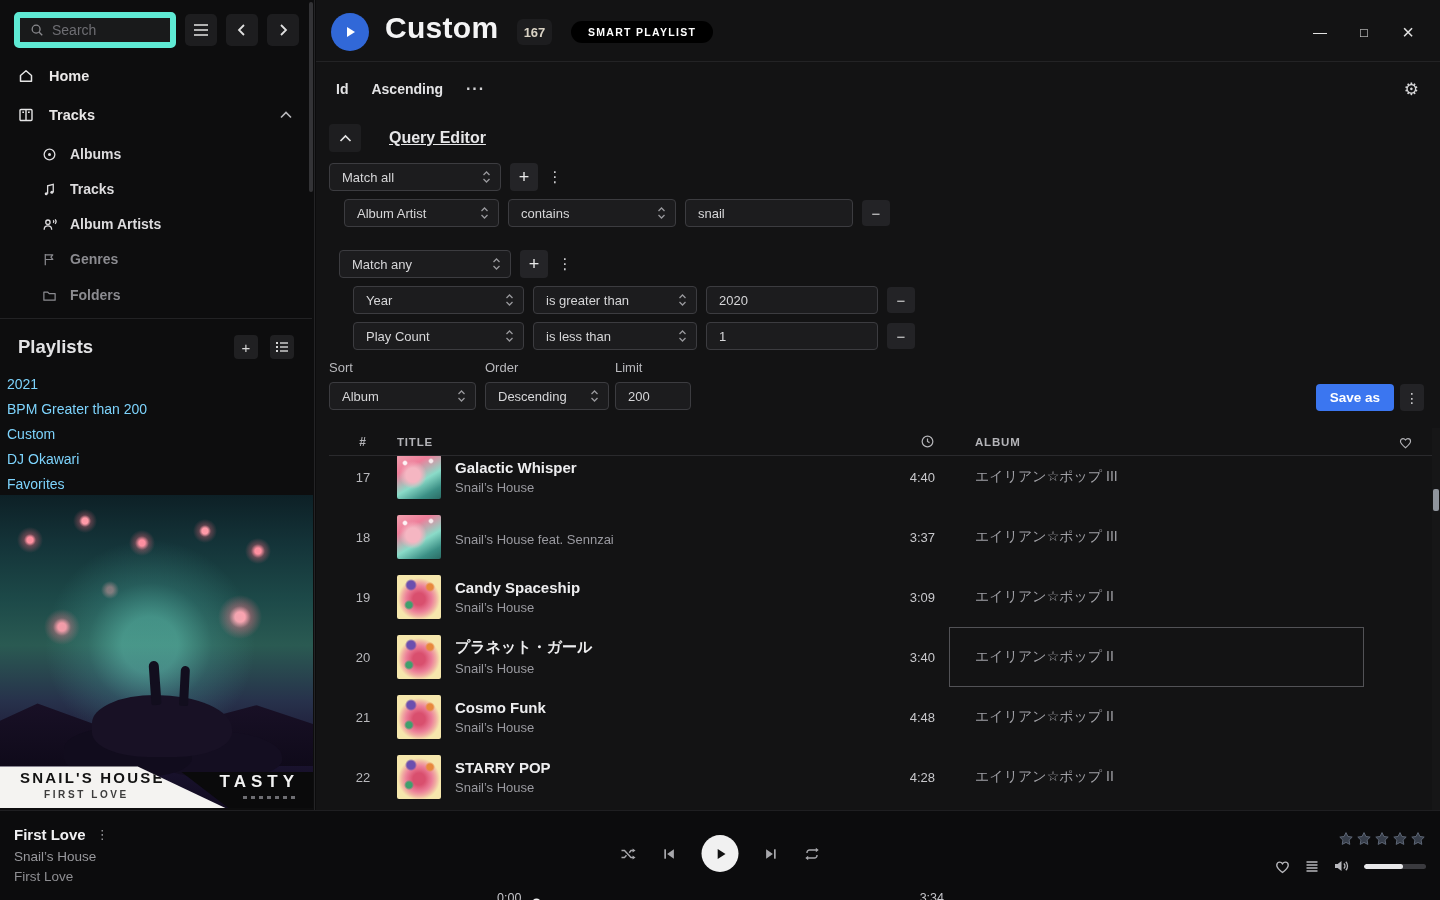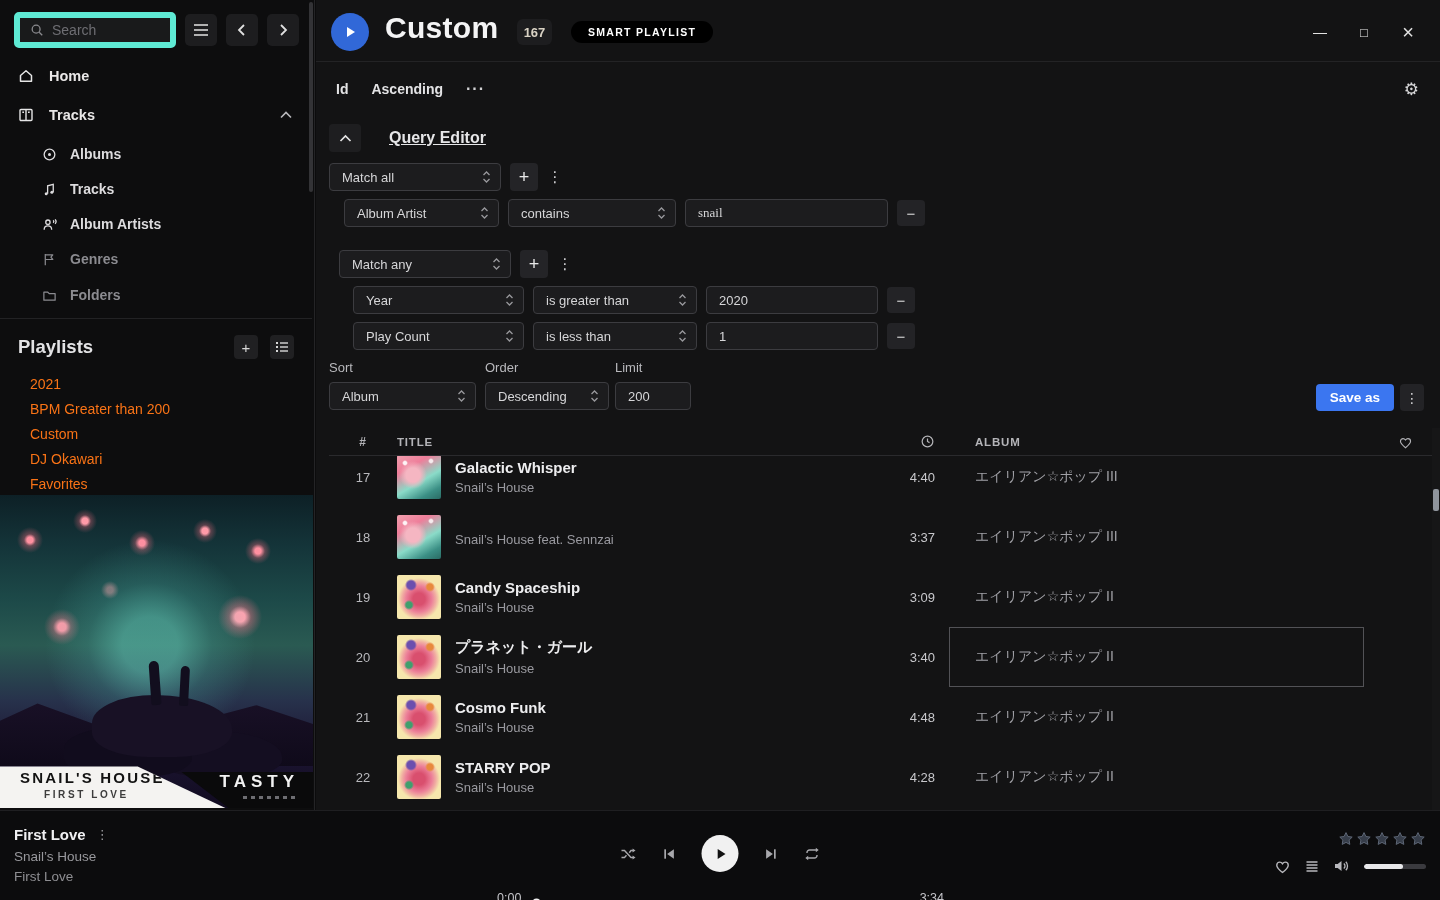--- a/index.html
+++ b/index.html
@@ -32,22 +32,22 @@
   .sub-item { position:absolute; left:0; right:0; height:24px; display:flex; align-items:center;
               gap:13px; padding-left:42px; font-weight:700; font-size:14px; color:#dddcde; }
   .sub-item.dim { color:#8b8b90; }
 
   .playlists { position:absolute; left:0; right:2px; top:318px; border-top:1px solid #222224; }
   .pl-head { display:flex; align-items:center; padding:16px 18px 0 18px; }
   .pl-title { font-size:18.5px; font-weight:800; color:#e3e3e5; flex:1; }
   .pl-btn { width:24px; height:24px; background:#202022; border-radius:4px; display:grid;
             place-items:center; margin-left:12px; cursor:pointer; color:#d8d8d8; font-size:15px; }
   .pl-items { margin-top:12px; }
-  .pl-item { height:25px; display:flex; align-items:center; padding-left:30px;
-             font-size:14px; color:#f97316; cursor:pointer;text-align:center; }
+  .pl-item { height:25px; display:flex; align-items:center; padding-left:7px;
+             font-size:14px; color:#7dd3fc; cursor:pointer;text-align:center; }
 
   
   .cover { position:absolute; left:0; top:495px; width:313px; height:313px; overflow:hidden;
            background:linear-gradient(180deg,#0d2026 0%,#143439 16%,#1d4a49 34%,#2a5a52 48%,#27314b 66%,#1c1532 82%,#110b20 100%); }
   .cover-glow { position:absolute; inset:0;
     background-image:
       radial-gradient(circle at 150px 150px, rgba(110,225,205,.45) 0 28px, rgba(80,180,170,.22) 62px, transparent 105px),
       radial-gradient(circle at 30px 45px,  #ff90a0 0 3px, rgba(255,110,130,.35) 6px, transparent 13px),
       radial-gradient(circle at 85px 26px,  #ff9aa8 0 3px, rgba(255,110,130,.3) 6px, transparent 12px),
       radial-gradient(circle at 142px 48px, #ff8fa0 0 3px, rgba(255,110,130,.3) 7px, transparent 13px),
@@ -423,21 +423,21 @@
             <polyline points="1.5,9 4.5,12 7.5,9" fill="none" stroke="#98989c" stroke-width="1.3"></polyline>
           </svg>
       </div>
       <div class="sel" style="width:168px">
         <span>contains</span>
         <svg width="9" height="14" viewBox="0 0 9 14">
             <polyline points="1.5,5 4.5,2 7.5,5" fill="none" stroke="#98989c" stroke-width="1.3"></polyline>
             <polyline points="1.5,9 4.5,12 7.5,9" fill="none" stroke="#98989c" stroke-width="1.3"></polyline>
           </svg>
       </div>
-      <input class="val-input" style="width: 203px; font-family: Liberation Serif, serif;" value="snail">
+      <input class="val-input" style="width: 168px;" value="snail">
       <span class="minus-btn">
           <span>−</span>
         </span>
     </div>
 
     <div class="q-row" style="margin-top:23px; margin-left:10px">
       <div class="sel" style="width:172px">
         <span>Match any</span>
         <svg width="9" height="14" viewBox="0 0 9 14">
             <polyline points="1.5,5 4.5,2 7.5,5" fill="none" stroke="#98989c" stroke-width="1.3"></polyline>

